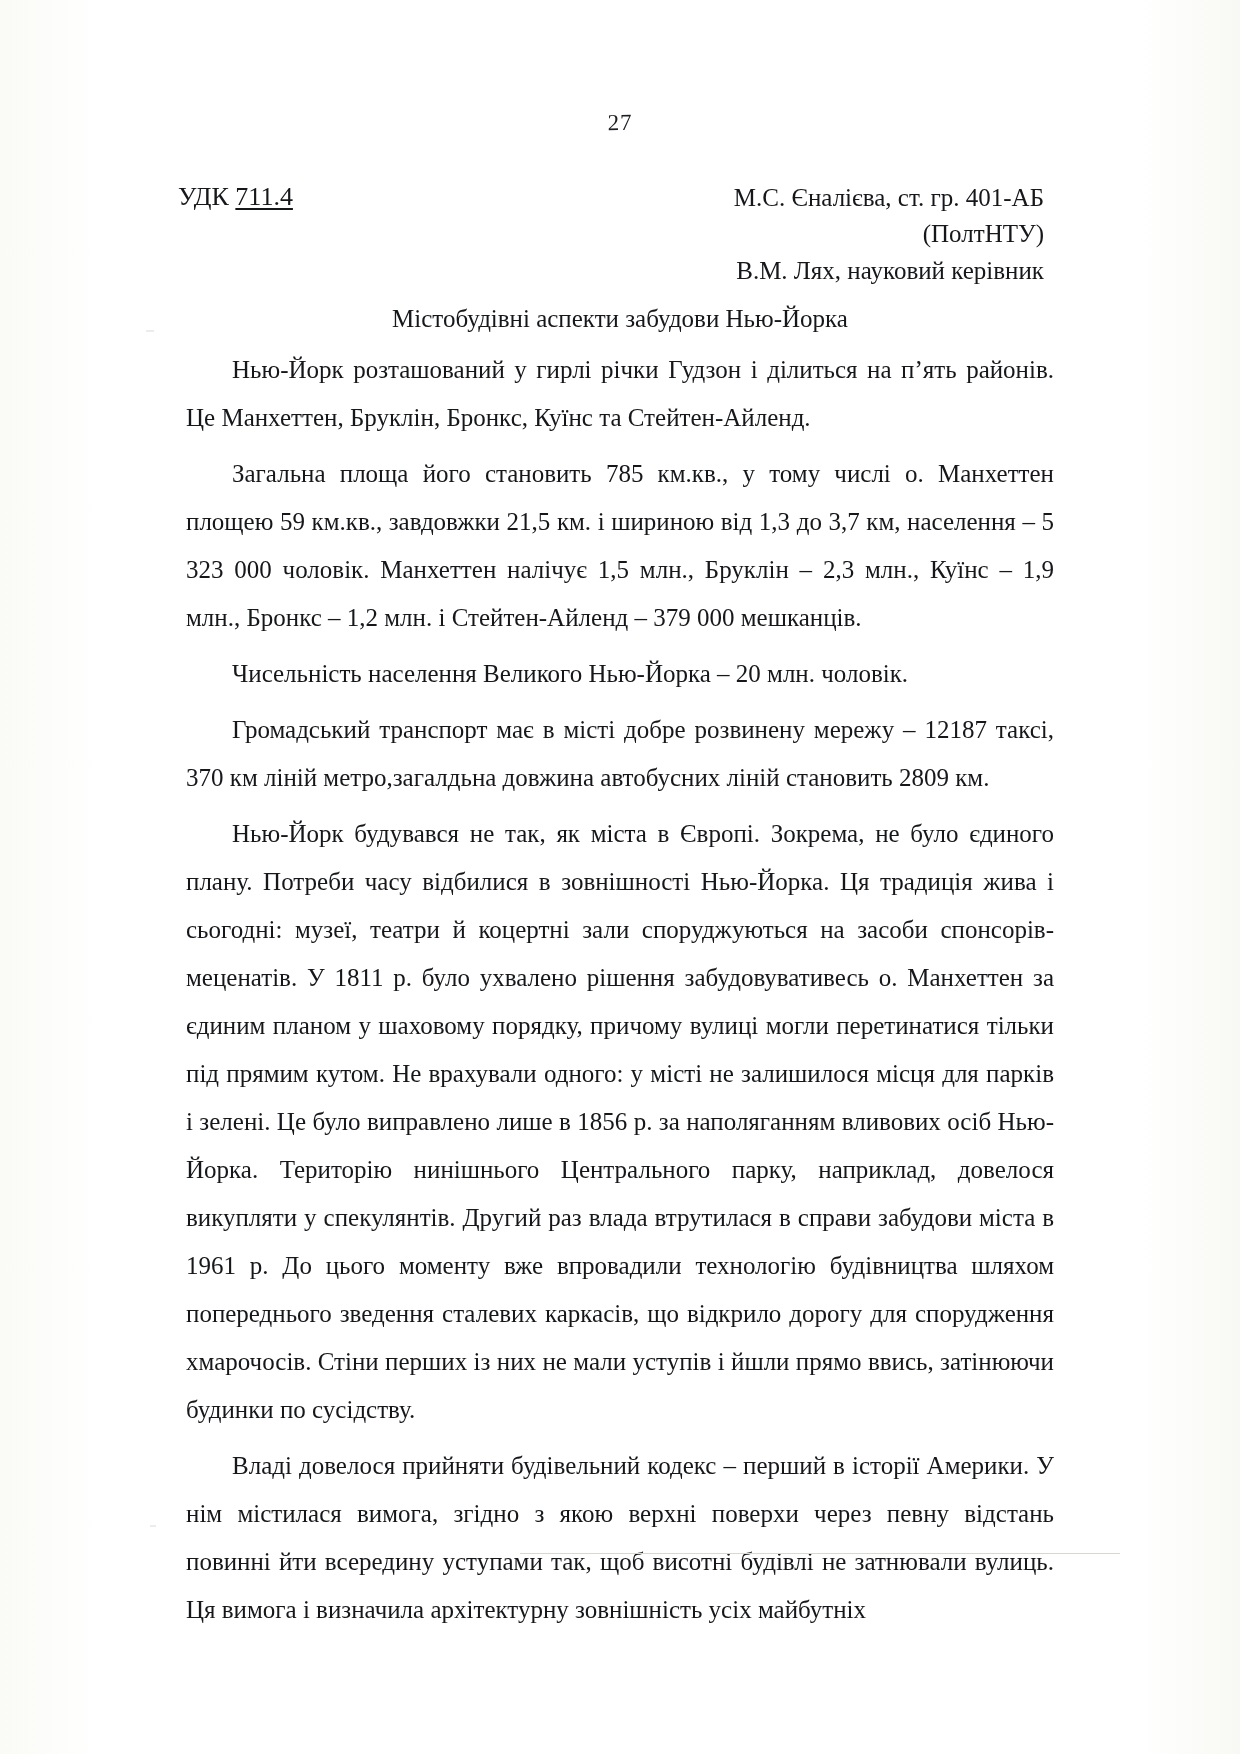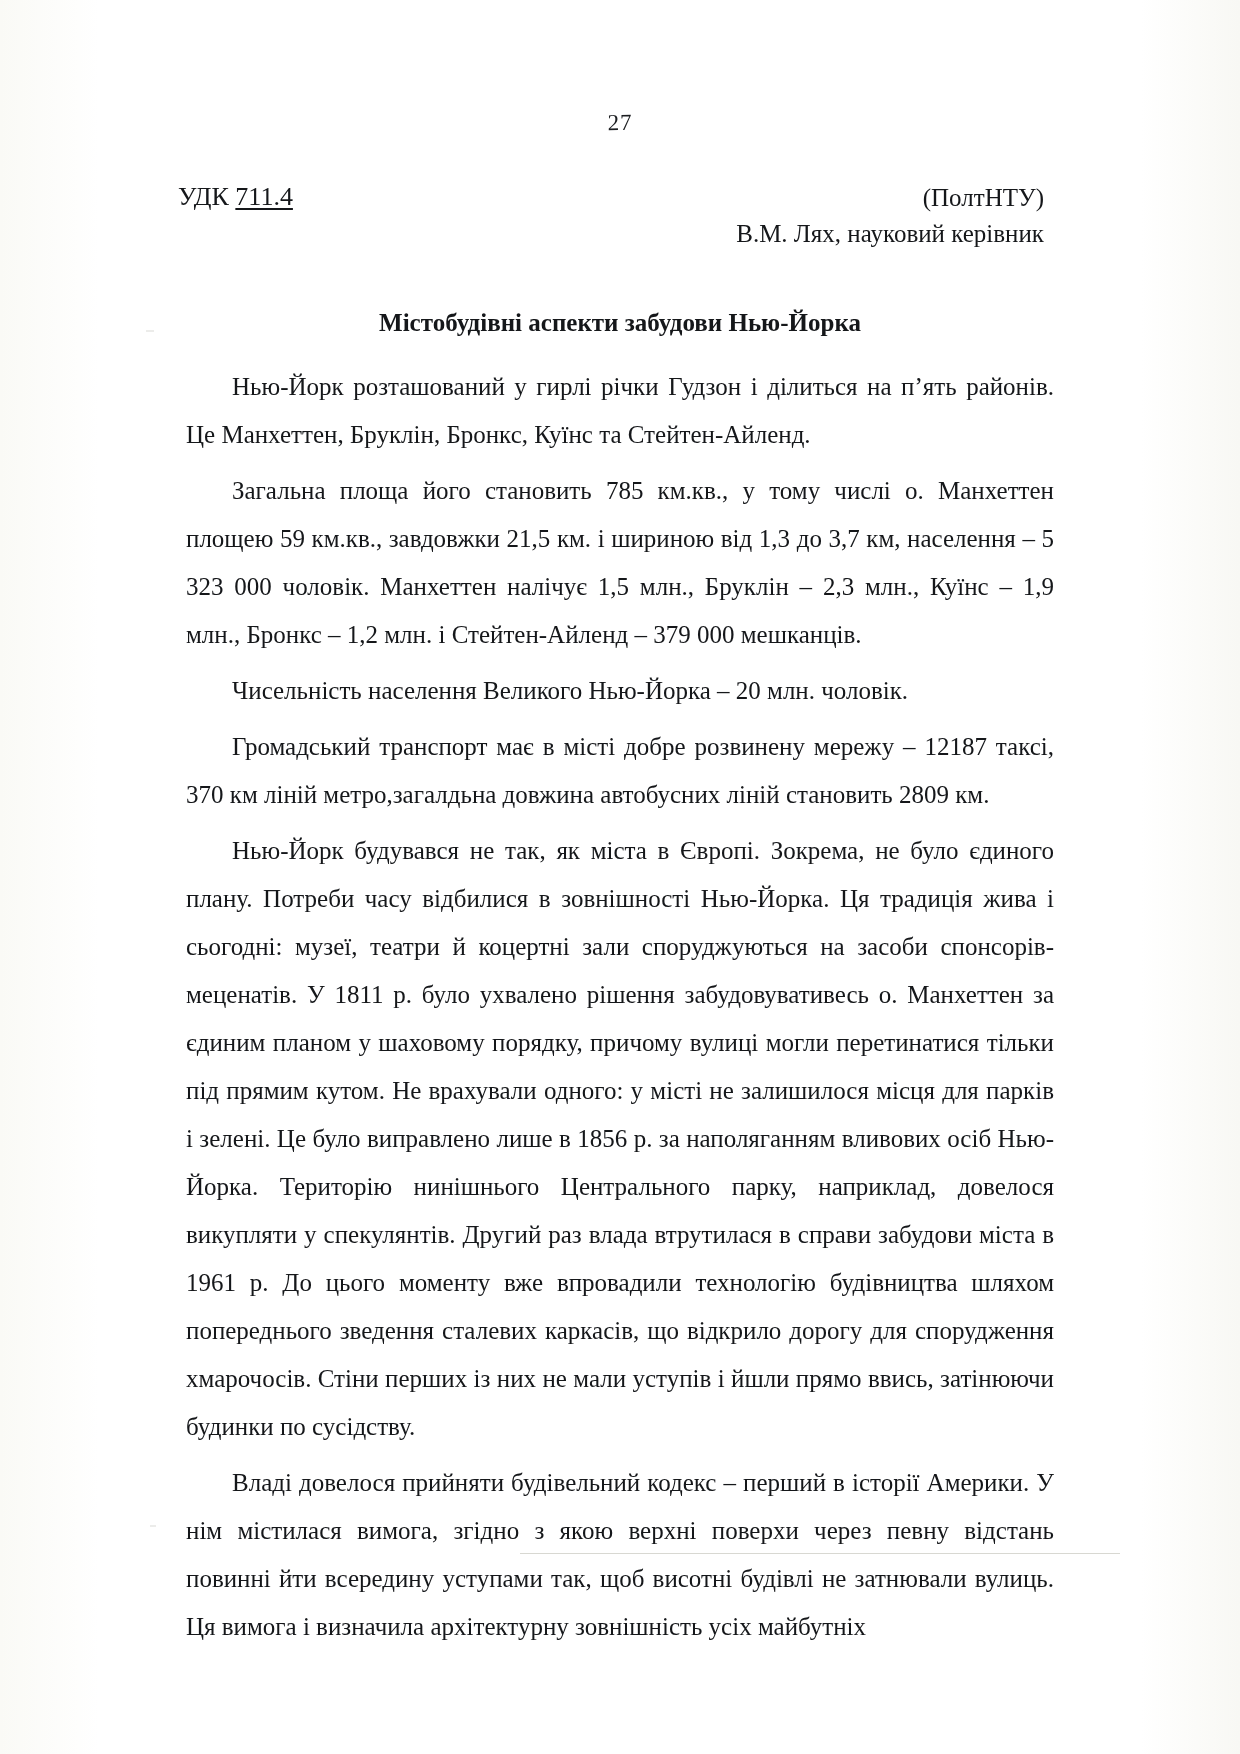--- a/index.html
+++ b/index.html
@@ -43,21 +43,21 @@
     color: #1b1d20;
     margin: 0 0 44px 0;
     font-family: "Liberation Serif", serif;
     transform: rotate(-1.2deg);
     width: 884px;
   }
   .header-row {
     display: flex;
     justify-content: space-between;
     align-items: flex-start;
-    margin-bottom: 56px;
+    margin-bottom: 16px;
   }
   .udk {
     font-size: 26px;
     white-space: nowrap;
     padding-top: 2px;
   }
   .udk .udk-code {
     text-decoration: underline;
     text-underline-offset: 3px;
   }
@@ -65,23 +65,23 @@
     text-align: right;
     font-size: 25px;
     line-height: 1.45;
     padding-right: 18px;
   }
   .authors div {
     white-space: nowrap;
   }
   .doc-title {
     text-align: center;
-    font-weight: bold;
+    font-weight: normal;
     font-size: 25px;
-    margin: 10px 0 26px 0;
+    margin: 10px 0 13px 0;
   }
   p.para {
     font-size: 25px;
     line-height: 1.92;
     margin: 8px;
     text-align: justify;
     text-justify: inter-word;
     text-indent: 46px;
     hyphens: none;
   }
@@ -111,20 +111,21 @@
 
   <div class="content">
 
     <div class="page-number">27</div>
 
     <div class="header-row">
       <div class="udk">
         <span>УДК </span><span class="udk-code">711.4</span>
       </div>
       <div class="authors">
+        <div>М.С. Єналієва, ст. гр. 401-АБ</div>
         <div>(ПолтНТУ)</div>
         <div>В.М. Лях, науковий керівник</div>
       </div>
     </div>
 
     <div class="doc-title">Містобудівні аспекти забудови Нью-Йорка</div>
 
     <p class="para">Нью-Йорк розташований у гирлі річки Гудзон і ділиться на п’ять районів. Це Манхеттен, Бруклін, Бронкс, Куїнс та Стейтен-Айленд.</p>
     <p class="para">Загальна площа його становить 785 км.кв., у тому числі о. Манхеттен площею 59 км.кв., завдовжки 21,5 км. і шириною від 1,3 до 3,7 км, населення – 5 323 000 чоловік. Манхеттен налічує 1,5 млн., Бруклін – 2,3 млн., Куїнс – 1,9 млн., Бронкс – 1,2 млн. і Стейтен-Айленд – 379 000 мешканців.</p>
     <p class="para">Чисельність населення Великого Нью-Йорка – 20 млн. чоловік.</p>

